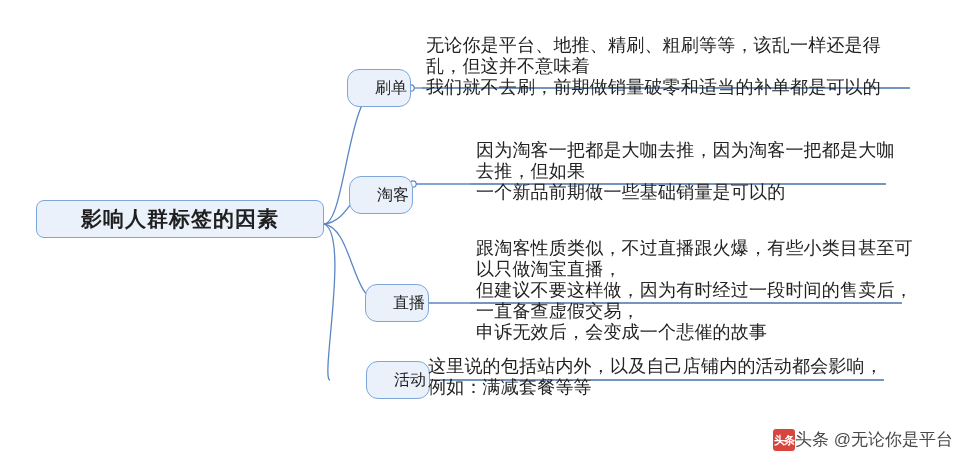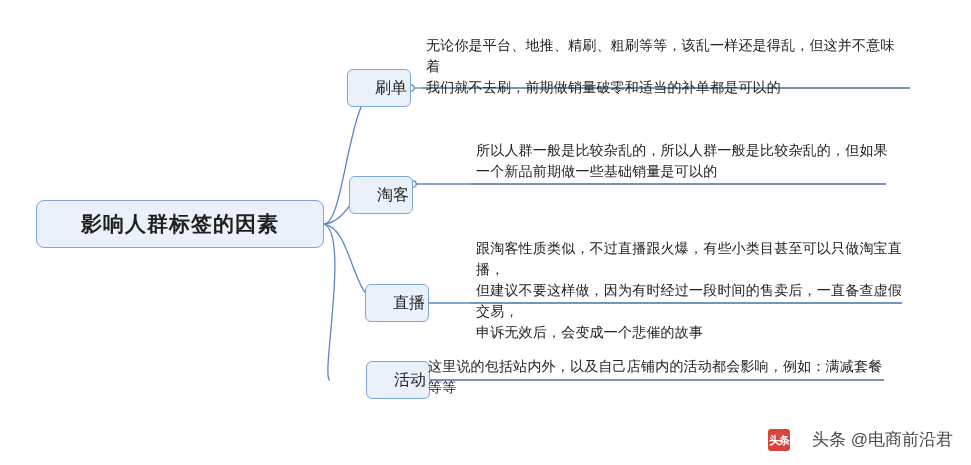--- a/index.html
+++ b/index.html
@@ -23,63 +23,63 @@
     top: 0;
     width: 971px;
     height: 465px;
     pointer-events: none;
   }
   .root-node {
     position: absolute;
     left: 36px;
     top: 200px;
     width: 288px;
-    height: 48px;
+    height: 38px;
     box-sizing: border-box;
     border: 1.5px solid #7da7d9;
     border-radius: 8px;
     background: #eaf1fa;
     display: flex;
     align-items: center;
     justify-content: center;
     color: #1f1f1f;
     font-size: 21px;
     font-weight: bold;
     letter-spacing: 1px;
   }
   .branch-node {
     position: absolute;
     box-sizing: border-box;
     border: 1.2px solid #7da7d9;
-    border-radius: 6px;
+    border-radius: 12px;
     background: #eaf1fa;
     display: flex;
     align-items: center;
     justify-content: center;
     color: #1f1f1f;
     font-size: 16px;
     width: 64px;
     height: 38px;
     padding-left: 24px;
   }
   .note {
     position: absolute;
     color: #222;
-    font-size: 14px;
+    font-size: 18px;
     line-height: 21px;
     white-space: pre-line;
     letter-spacing: 0.2px;
   }
   .watermark {
     position: absolute;
     right: 18px;
     bottom: 14px;
     display: flex;
     align-items: center;
-    gap: 22px;
+    gap: 0;
     color: #4a4a4a;
     font-size: 17px;
     padding-left: 19px;
   }
   .wm-logo {
     width: 22px;
     height: 22px;
     border-radius: 3px;
     background: #d8453c;
     color: #fff;
@@ -132,25 +132,25 @@
   </div>
   <div class="branch-node" style="left:349px; top:284px;margin-left:16px;">
     <span>直播</span>
   </div>
   <div class="branch-node" style="left:347px; top:361px;margin-left:19px;">
     <span>活动</span>
   </div>
 
   <div class="note" style="left:426px; top:35px; width:470px;">无论你是平台、地推、精刷、粗刷等等，该乱一样还是得乱，但这并不意味着
 我们就不去刷，前期做销量破零和适当的补单都是可以的</div>
-  <div class="note" style="left:476px; top:140px; width:420px;">所以人群一般是比较杂乱的，所以人群一般是比较杂乱的，但如果
+  <div class="note" style="left:476px; top:140px; width:420px;">因为淘客一把都是大咖去推，因为淘客一把都是大咖去推，但如果
 一个新品前期做一些基础销量是可以的</div>
   <div class="note" style="left:428px; top:356px; width:460px;">这里说的包括站内外，以及自己店铺内的活动都会影响，例如：满减套餐等等</div>
   <div class="note" style="left:476px; top:238px; width:440px;">跟淘客性质类似，不过直播跟火爆，有些小类目甚至可以只做淘宝直播，
 但建议不要这样做，因为有时经过一段时间的售卖后，一直备查虚假交易，
 申诉无效后，会变成一个悲催的故事</div>
 
   <div class="watermark">
     <span class="wm-logo">头条</span>
-    <span>头条 @电商前沿君</span>
+    <span>头条 @无论你是平台</span>
   </div>
 
 </div>
 
 </body></html>

